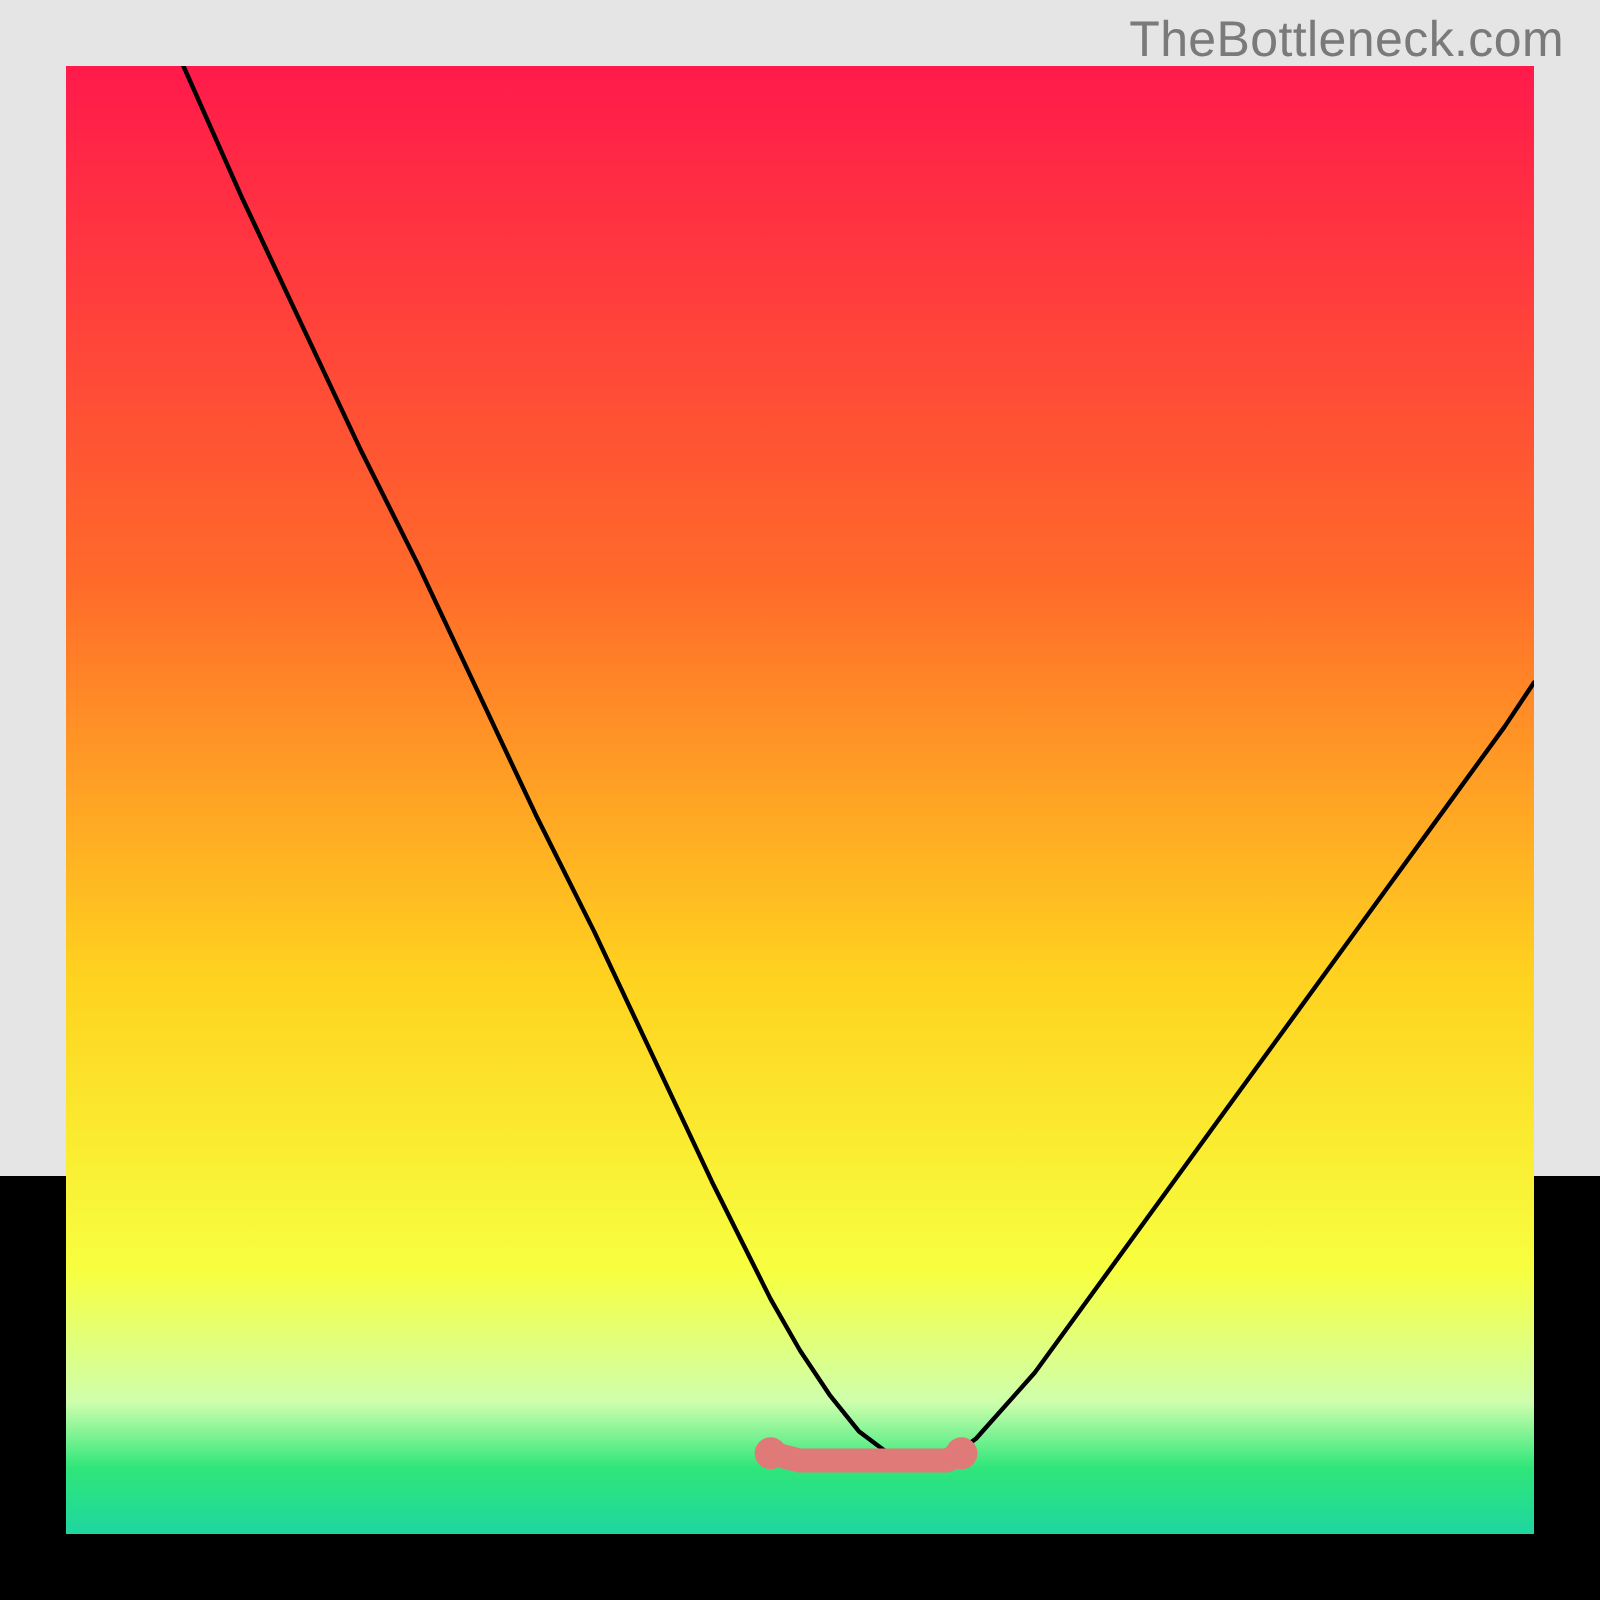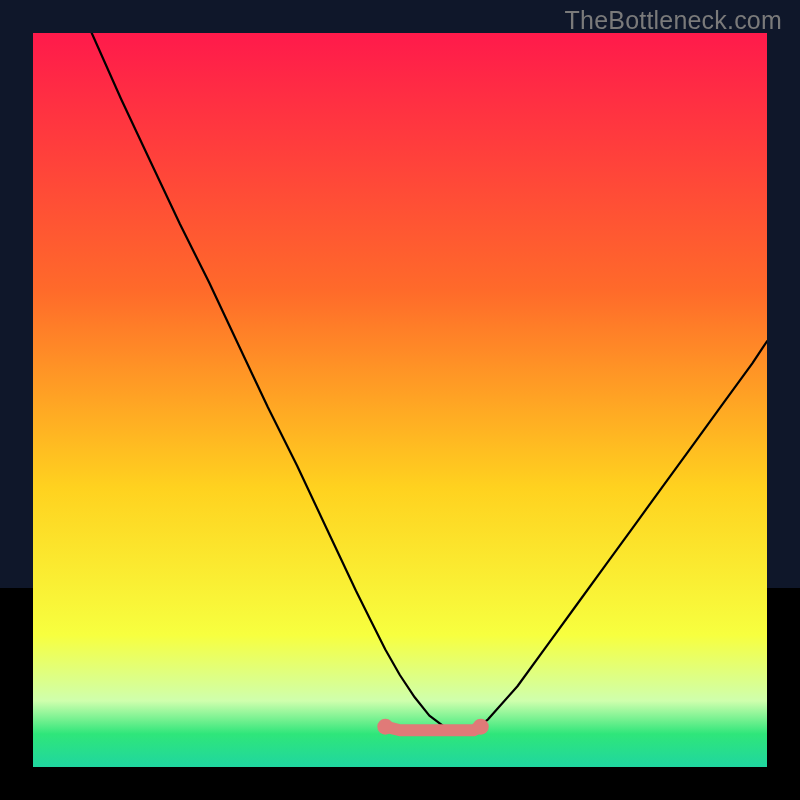--- a/index.html
+++ b/index.html
@@ -10,21 +10,21 @@
     background: #000;
     font-family: Arial, Helvetica, sans-serif;
     overflow: hidden;
   }
   .frame {
     position: absolute;
     left: 0;
     top: 0;
     width: 800px;
     height: 588px;
-    background: #0f172a;
+    background: #e5e5e5;
     text-decoration: underline;
   }
   .plot {
     position: absolute;
     left: 33px;
     top: 33px;
     width: 734px;
     height: 734px;
   }
   .gradient-layer {

